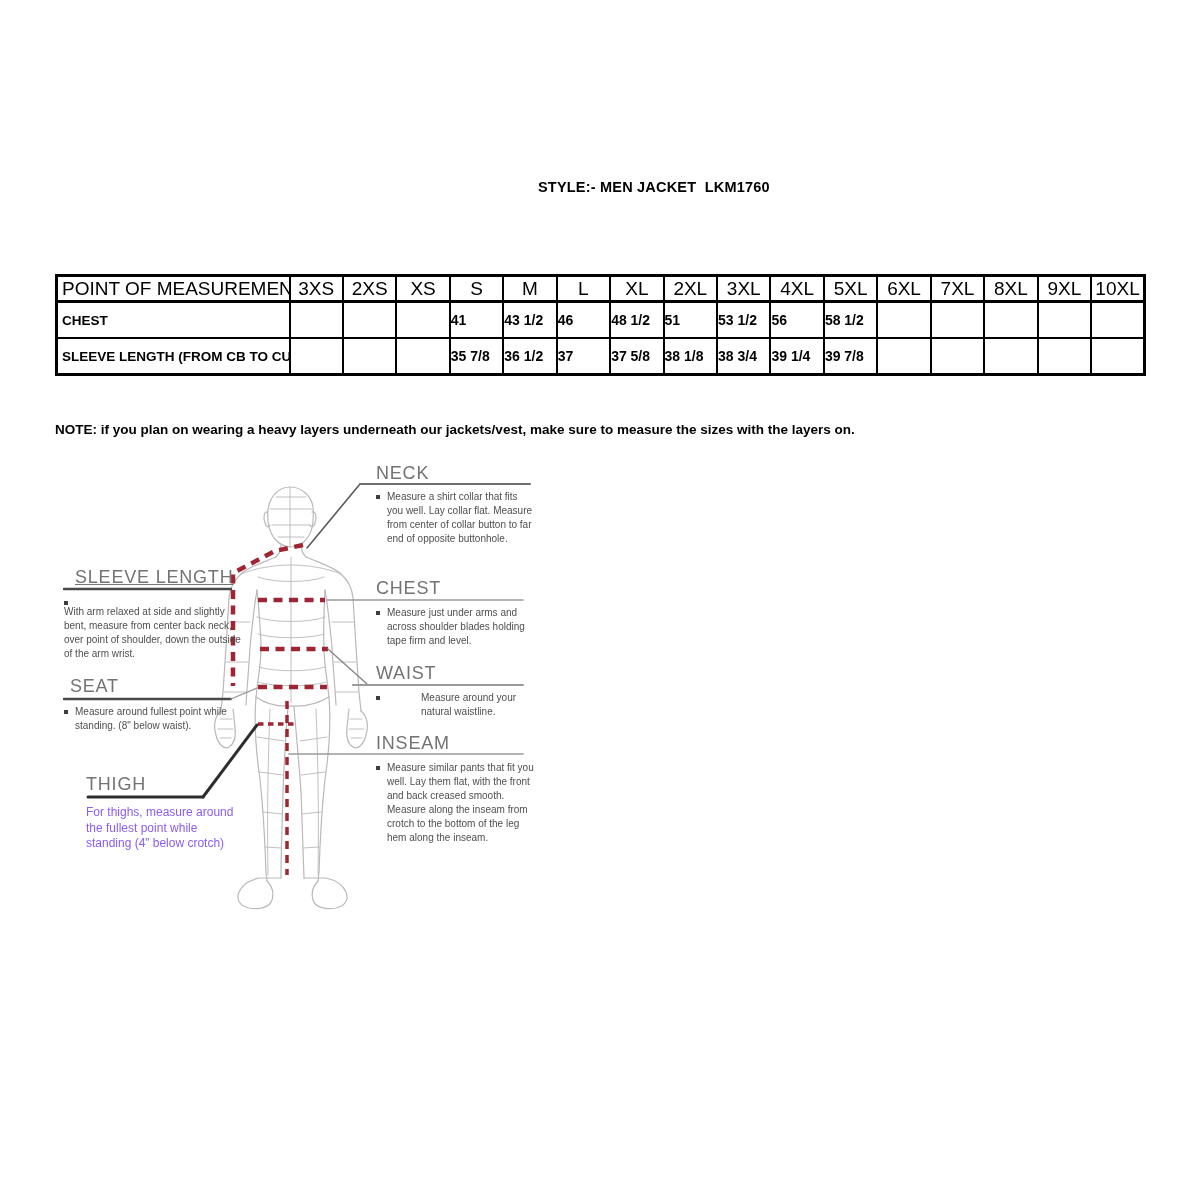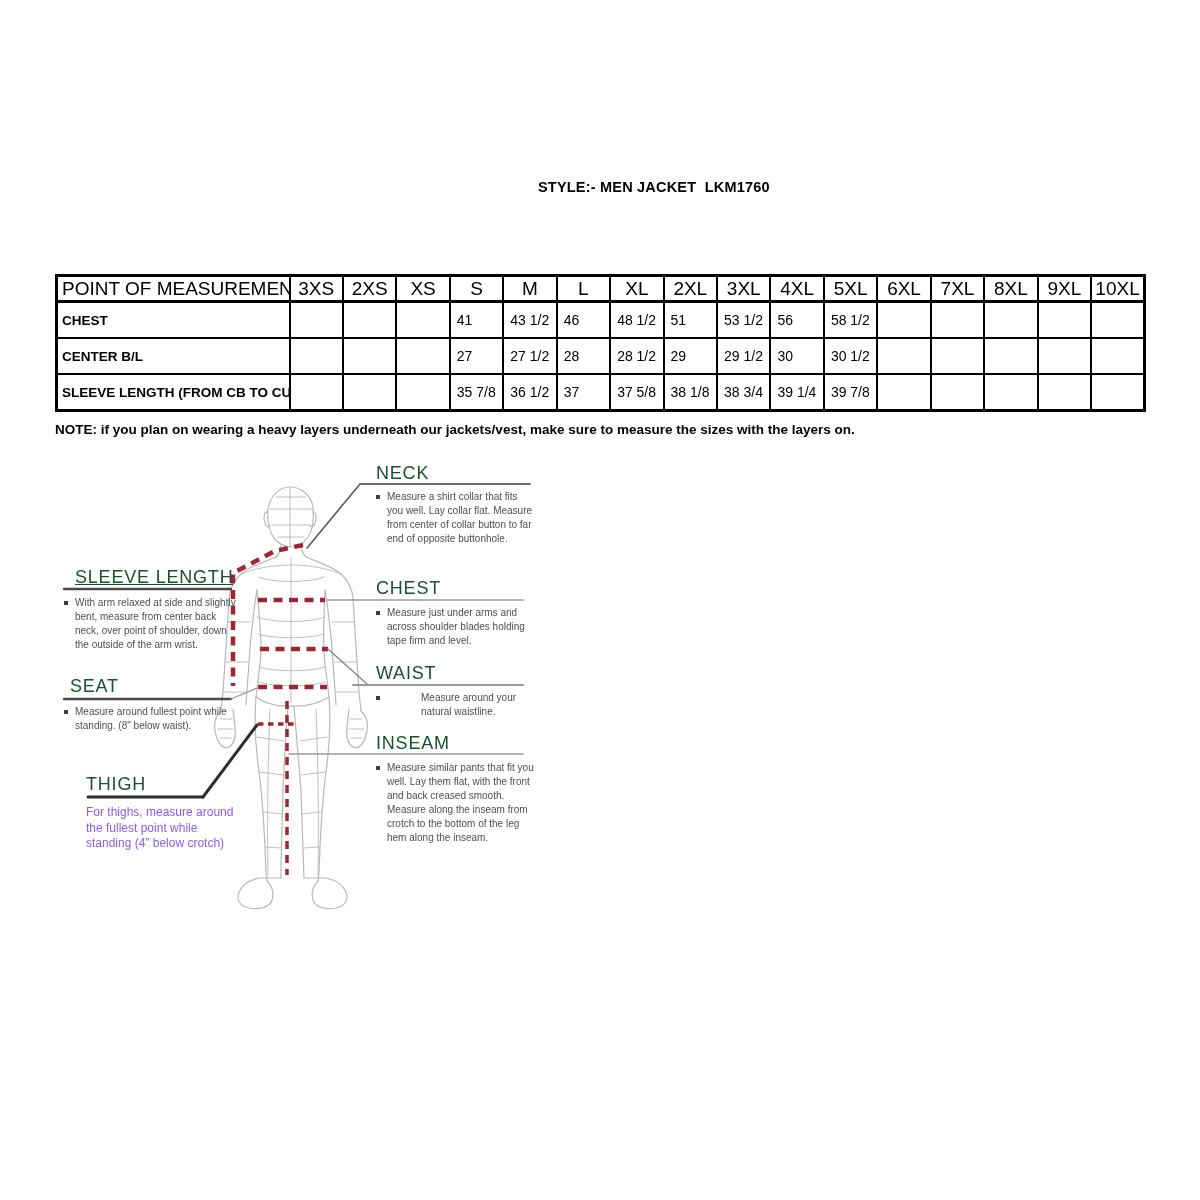--- a/index.html
+++ b/index.html
@@ -24,42 +24,42 @@
   }
   #size-table th, #size-table td {
     border:2px solid #000; overflow:hidden; white-space:nowrap;
     font-size:14px; vertical-align:middle; background:#fff;
   }
   #size-table thead th {
     height:23px; text-align:center; padding:0; font-weight:normal; font-size:19px;
     border-bottom:3px solid #000;
   }
   #size-table thead th.pom { text-align:left; padding-left:4px; }
-  #size-table tbody td { height:32px; text-align:left; padding-left:6px; font-weight:normal; }
+  #size-table tbody td { height:32px; text-align:left; padding-left:0; font-weight:bold; }
   #size-table tbody td.rowlabel { font-weight:bold; font-size:13.5px; padding-left:4px; }
 
   
   #note { left:55px; top:390px; font-size:13.5px; font-weight:bold; }
 
   
   #diagram { left:60px; top:425px; width:512px; height:462px; }
   #diagram svg { position:absolute; left:0; top:0; }
   .dg-title {
-    position:absolute; font-size:18px; color:#14532d; letter-spacing:0.8px;
+    position:absolute; font-size:18px; color:#737373; letter-spacing:0.8px;
     white-space:nowrap;
   }
   .dg-desc { position:absolute; display:flex; }
   .dg-desc .bullet { width:4px; height:4px; background:#3d3d3d; margin:5px 7px 0 0; flex:none; }
   .dg-desc p { margin:0; font-size:10px; line-height:14px; color:#4f4f4f; }
   #thigh-desc p { font-size:12px; line-height:15.5px; color:#8b5cf6; }
 
   .pos-neck-title   { left:316px; top:6px; }
   .pos-neck-desc    { left:316px; top:33px;  width:160px; }
   .pos-sleeve-title { left:15px;  top:110px;text-decoration:underline; }
-  .pos-sleeve-desc  { left:4px;   top:139px; width:178px; }
+  .pos-sleeve-desc  { left:4px;   top:139px; width:178px;flex-direction:column; }
   .pos-chest-title  { left:316px; top:121px; }
   .pos-chest-desc   { left:316px; top:149px; width:168px;justify-content:flex-end; }
   .pos-waist-title  { left:316px; top:206px; }
   .pos-waist-desc   { left:316px; top:234px; width:155px;gap:34px; }
   .pos-seat-title   { left:10px;  top:219px; }
   .pos-seat-desc    { left:4px;   top:248px; width:165px; }
   .pos-inseam-title { left:316px; top:276px; }
   .pos-inseam-desc  { left:316px; top:304px; width:165px; }
   .pos-thigh-title  { left:26px;  top:317px; }
   .pos-thigh-desc   { left:26px;  top:348px; width:160px; }
@@ -125,39 +125,20 @@
         <td>53 1/2</td>
         <td>56</td>
         <td>58 1/2</td>
         <td></td>
         <td></td>
         <td></td>
         <td></td>
         <td></td>
       </tr>
       <tr>
-        <td class="rowlabel">CENTER B/L</td>
-        <td></td>
-        <td></td>
-        <td></td>
-        <td>27</td>
-        <td>27 1/2</td>
-        <td>28</td>
-        <td>28 1/2</td>
-        <td>29</td>
-        <td>29 1/2</td>
-        <td>30</td>
-        <td>30 1/2</td>
-        <td></td>
-        <td></td>
-        <td></td>
-        <td></td>
-        <td></td>
-      </tr>
-      <tr>
         <td class="rowlabel">SLEEVE LENGTH (FROM CB TO CUFF)</td>
         <td></td>
         <td></td>
         <td></td>
         <td>35 7/8</td>
         <td>36 1/2</td>
         <td>37</td>
         <td>37 5/8</td>
         <td>38 1/8</td>
         <td>38 3/4</td>

